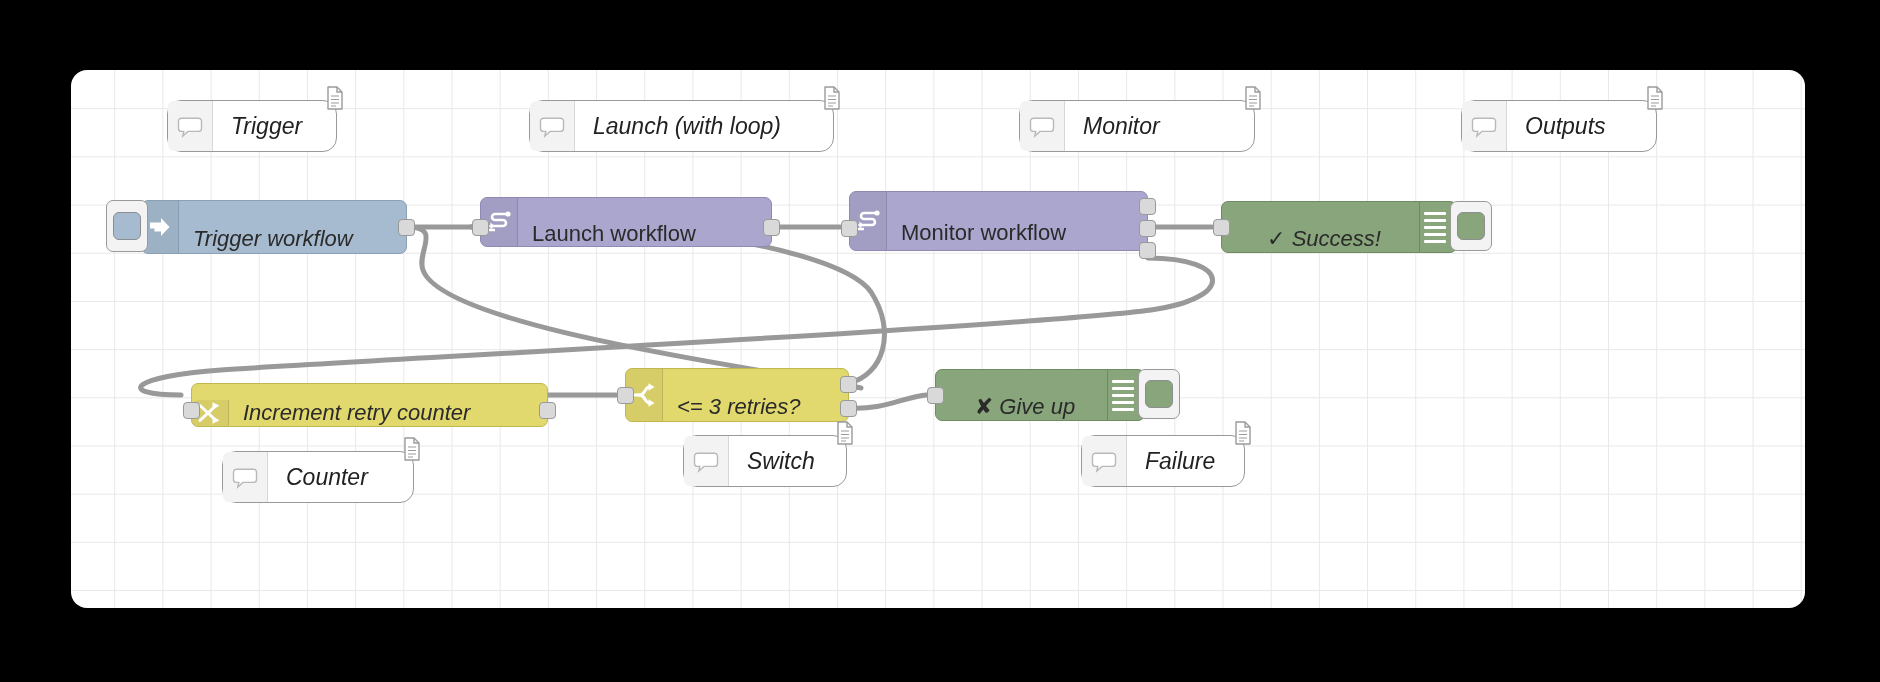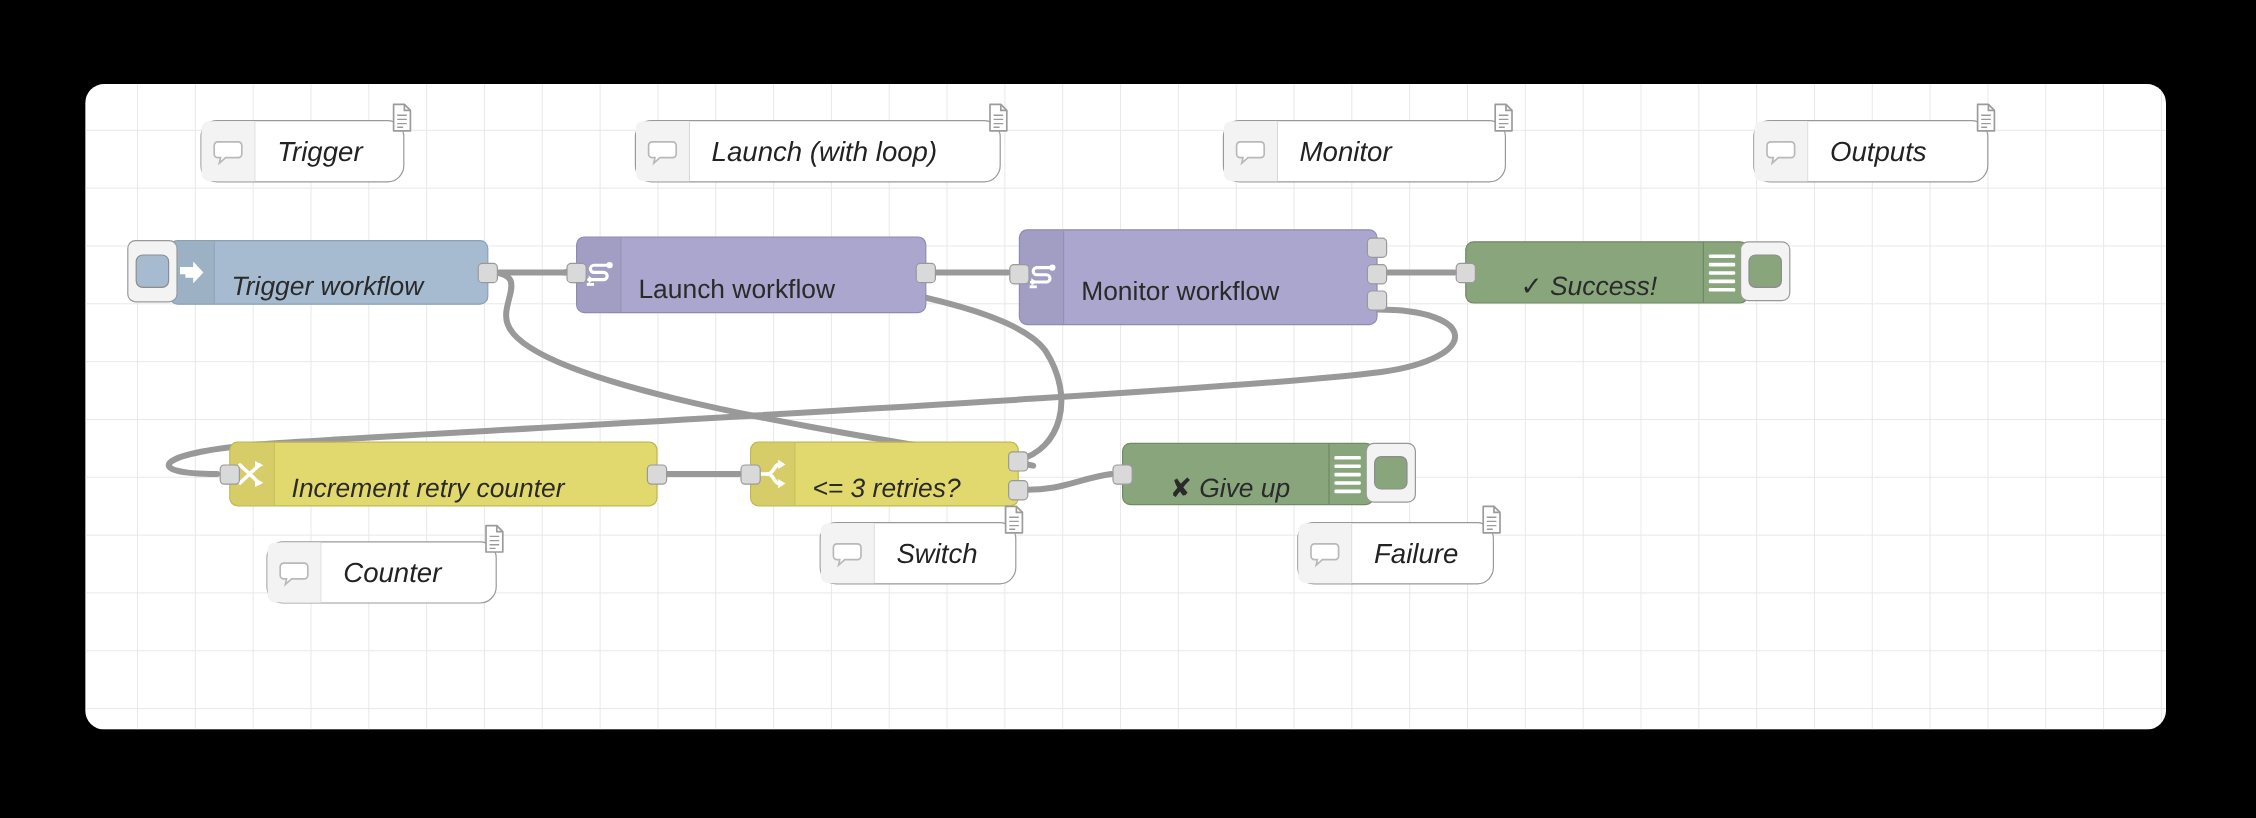--- a/index.html
+++ b/index.html
@@ -215,37 +215,37 @@
     </div>
     <div class="icon-box">
       <svg width="26" height="26" viewBox="0 0 26 26">
         <path d="M3 8.5h11V4l8.5 9L14 22v-4.5H7.5v-3H3z" fill="#fff"></path>
       </svg>
     </div>
     <div class="label">Trigger workflow</div>
     <div class="port out" style="top:18px;"></div>
   </div>
 
-  <div class="node n-purple" style="left:409px;top:127px;width:292px;height:64px;">
+  <div class="node n-purple" style="left:409px;top:127px;width:292px;height:50px;">
     <div class="icon-box">
       <svg width="28" height="26" viewBox="0 0 28 26">
         <g fill="none" stroke="#fff" stroke-width="2.6" stroke-linecap="round" stroke-linejoin="round">
           <path d="M22.5 5H10a3 3 0 0 0 0 6h8a3 3 0 0 1 0 6H5.5"></path>
         </g>
         <circle cx="23" cy="5" r="2.6" fill="#fff"></circle>
         <path d="M5.5 13.6l4 3.4-4 3.4z" fill="#fff"></path>
         <path d="M4 19.8h6v2.4H4z" fill="#fff"></path>
       </svg>
     </div>
     <div class="label upright">Launch workflow</div>
     <div class="port in" style="top:21px;"></div>
     <div class="port out" style="top:21px;"></div>
   </div>
 
-  <div class="node n-purple" style="left:778px;top:121px;width:299px;height:80px;">
+  <div class="node n-purple" style="left:778px;top:121px;width:299px;height:60px;">
     <div class="icon-box">
       <svg width="28" height="26" viewBox="0 0 28 26">
         <g fill="none" stroke="#fff" stroke-width="2.6" stroke-linecap="round" stroke-linejoin="round">
           <path d="M22.5 5H10a3 3 0 0 0 0 6h8a3 3 0 0 1 0 6H5.5"></path>
         </g>
         <circle cx="23" cy="5" r="2.6" fill="#fff"></circle>
         <path d="M5.5 13.6l4 3.4-4 3.4z" fill="#fff"></path>
         <path d="M4 19.8h6v2.4H4z" fill="#fff"></path>
       </svg>
     </div>
@@ -264,21 +264,21 @@
         <i></i>
         <i></i>
         <i></i>
     </div>
     <div class="btn-block">
       <div class="inner" style="background:#88a57c;"></div>
     </div>
     <div class="port in" style="top:17px;"></div>
   </div>
 
-  <div class="node n-yellow" style="left:120px;top:298px;width:357px;height:54px;">
+  <div class="node n-yellow" style="left:120px;top:313px;width:357px;height:44px;align-items:flex-end;">
     <div class="icon-box">
       <svg width="28" height="26" viewBox="0 0 28 26">
         <g fill="none" stroke="#fff" stroke-width="3" stroke-linecap="round">
           <path d="M4 5.5L20 20.5"></path>
             <path d="M4 20.5L20 5.5"></path>
         </g>
         <path d="M16.5 2.2l7 3.6-7 3.6z" fill="#fff"></path>
         <path d="M16.5 16.6l7 3.6-7 3.6z" fill="#fff"></path>
       </svg>
     </div>

